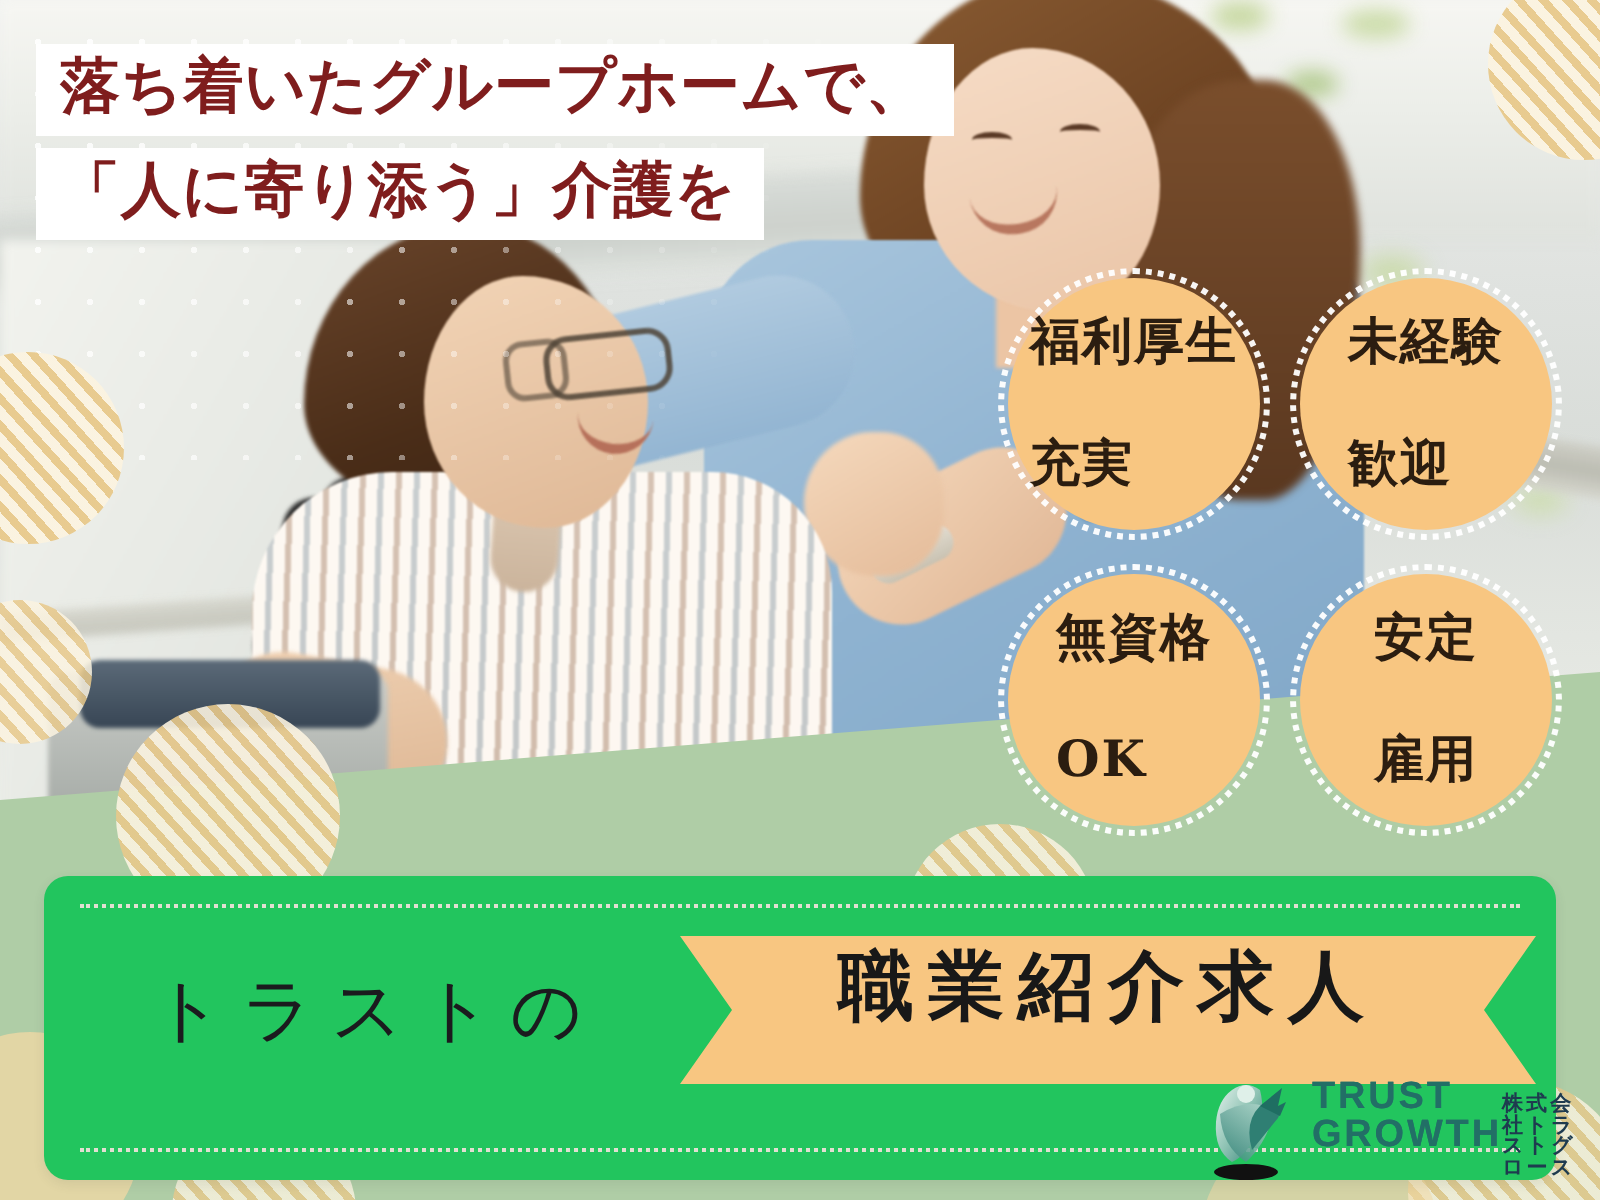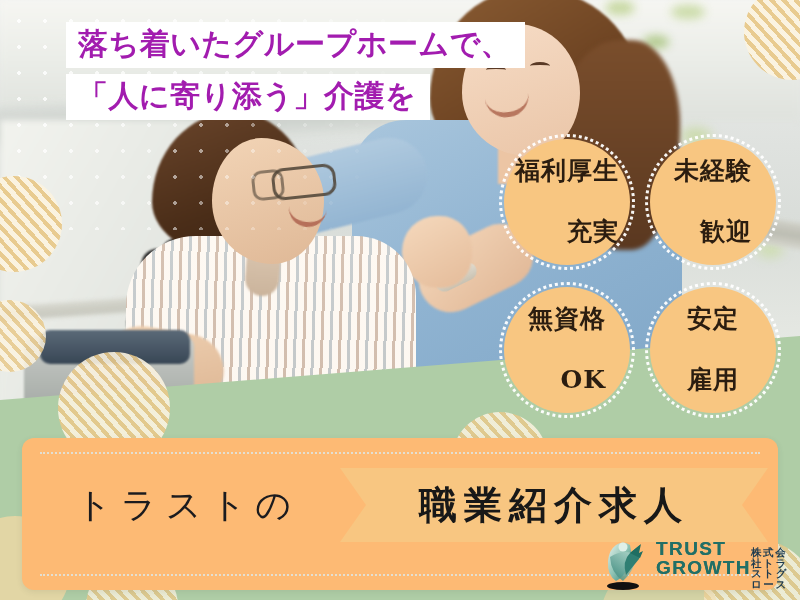--- a/index.html
+++ b/index.html
@@ -134,52 +134,52 @@
   .sc5{left:452px;top:412px;width:96px;height:96px;opacity:.85;}
   .sc6{left:86px;top:560px;width:92px;height:92px;opacity:.8;}
   .sc7{left:704px;top:540px;width:110px;height:110px;opacity:.8;}
   .plain-circle{position:absolute;border-radius:50%;background:#f3d8a4;}
   .pc1{left:-40px;top:516px;width:110px;height:110px;opacity:.75;}
   .pc2{left:600px;top:560px;width:120px;height:120px;opacity:.55;}
 
   
   .headline{position:absolute;left:18px;top:22px;z-index:40;}
   .hl{display:table;white-space:nowrap;background:#ffffff;
-    color:#a21caf;font-weight:700;font-size:30px;line-height:1.0;
+    color:#7f1d1d;font-weight:700;font-size:30px;line-height:1.0;
     padding:7px 14px 9px 12px;margin-bottom:6px;letter-spacing:.5px;
-    font-family:"DejaVu Serif","Liberation Serif",serif;margin-left:48px;}
+    font-family:"DejaVu Serif","Liberation Serif",serif;}
 
   
   .badge{position:absolute;border-radius:50%;background:#f8c681;
-    display:flex;align-items:center;justify-content:center;text-align:right;
+    display:flex;align-items:center;justify-content:center;text-align:left;
     color:#2b1d10;font-weight:700;z-index:45;
     font-family:"DejaVu Serif","Liberation Serif",serif;
     box-shadow:0 0 0 3px rgba(255,255,255,.0);}
   .badge::after{content:"";position:absolute;inset:-5px;border-radius:50%;
     border:3px dotted rgba(255,255,255,.95);}
   .badge span{display:block;font-size:25px;line-height:1.22;letter-spacing:1px;position:relative;z-index:2;}
   .b1{left:504px;top:139px;width:126px;height:126px;}
   .b2{left:650px;top:139px;width:126px;height:126px;}
   .b3{left:504px;top:287px;width:126px;height:126px;}
   .b4{left:650px;top:287px;width:126px;height:126px;}
 
   
   .card{position:absolute;left:22px;top:438px;width:756px;height:152px;
-    background:#fdba74;border-radius:12px;z-index:50;
+    background:#22c55e;border-radius:12px;z-index:50;
     box-shadow:0 2px 6px rgba(60,70,55,.10);}
   .card .dotline{position:absolute;left:18px;right:18px;height:0;
     border-top:2px dotted #e3dfd2;}
   .card .dotline.top{top:14px;}
   .card .dotline.bot{bottom:14px;}
   .pretext{position:absolute;left:54px;top:44px;font-size:35px;letter-spacing:9px;
     color:#1b1b1e;font-weight:400;font-family:"DejaVu Serif","Liberation Serif",serif;white-space:nowrap;}
   .ribbon{position:absolute;left:318px;top:30px;width:428px;height:74px;
     background:#f8c681;
     clip-path:polygon(0 0,100% 0,calc(100% - 26px) 50%,100% 100%,0 100%,26px 50%);
-    display:flex;align-items:center;justify-content:center;}
+    display:flex;align-items:flex-start;justify-content:center;}
   .ribbon span{font-size:38px;letter-spacing:7px;color:#181818;font-weight:700;
     font-family:"DejaVu Serif","Liberation Serif",serif;white-space:nowrap;}
 
   
   .logo{position:absolute;left:596px;top:536px;width:196px;height:56px;z-index:60;
     display:flex;align-items:center;gap:6px;}
   .logomark{width:54px;height:54px;position:relative;flex:0 0 54px;}
   .logotext{display:flex;line-height:1;}
   .logotext .lt1{font-size:19px;font-weight:700;letter-spacing:1.4px;
     font-family:"Liberation Sans","DejaVu Sans",sans-serif;

